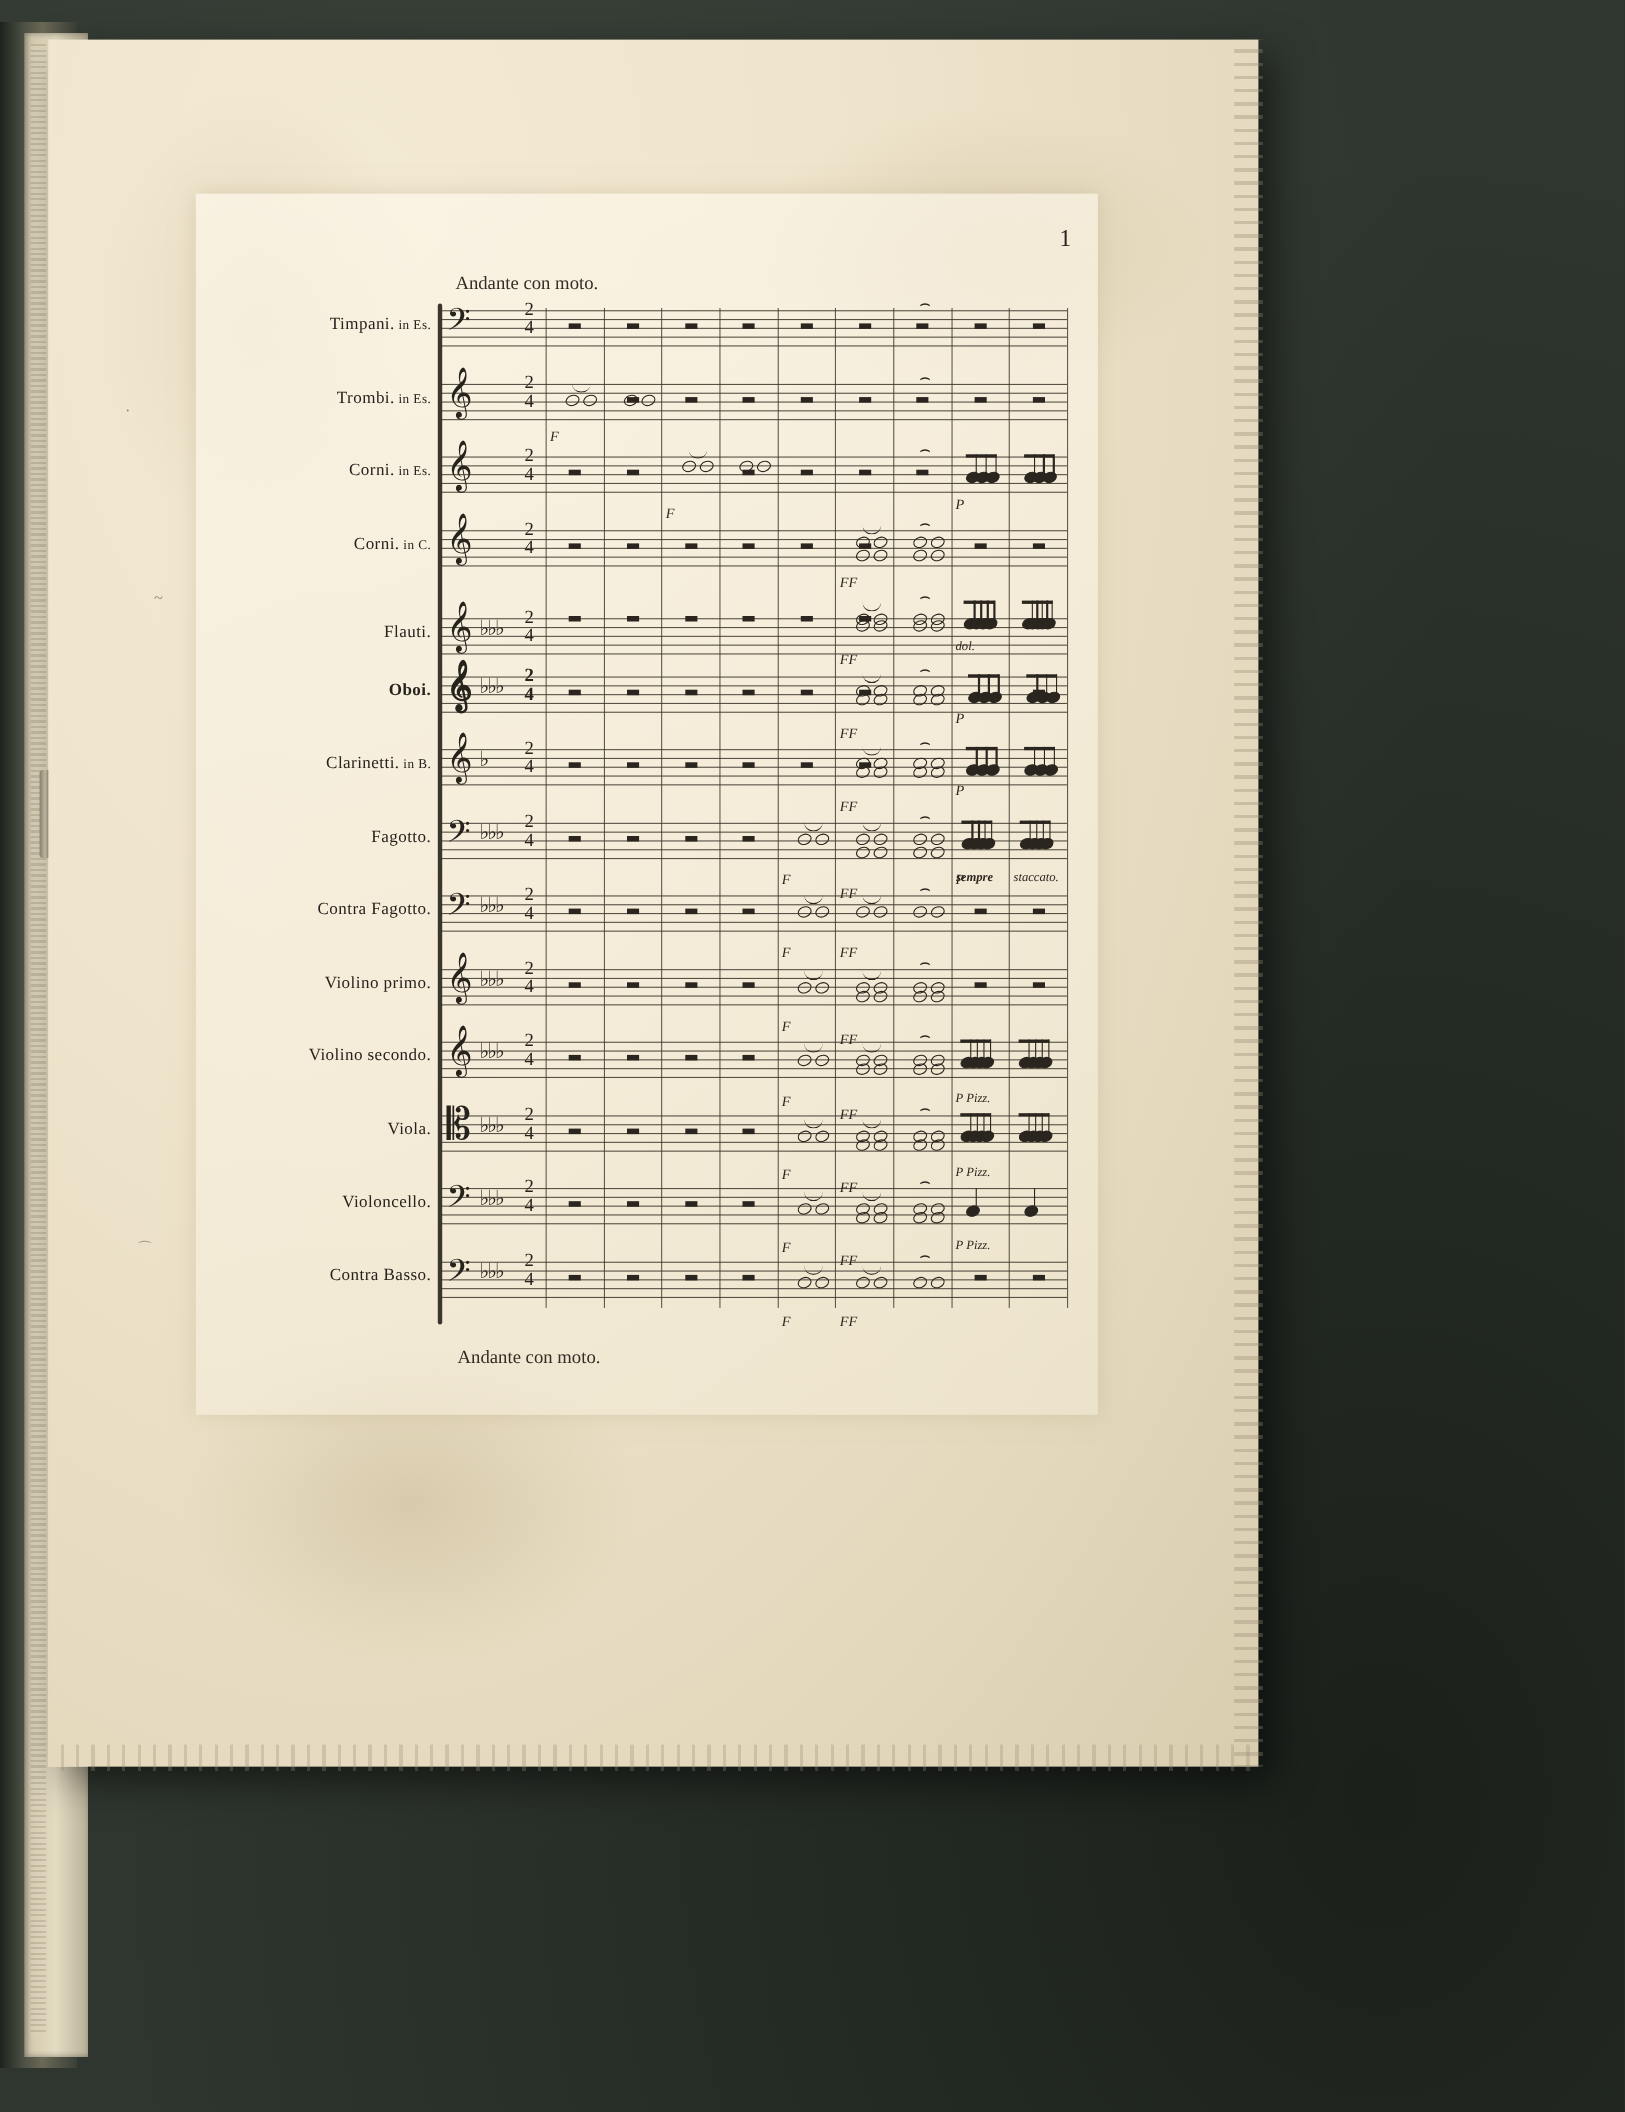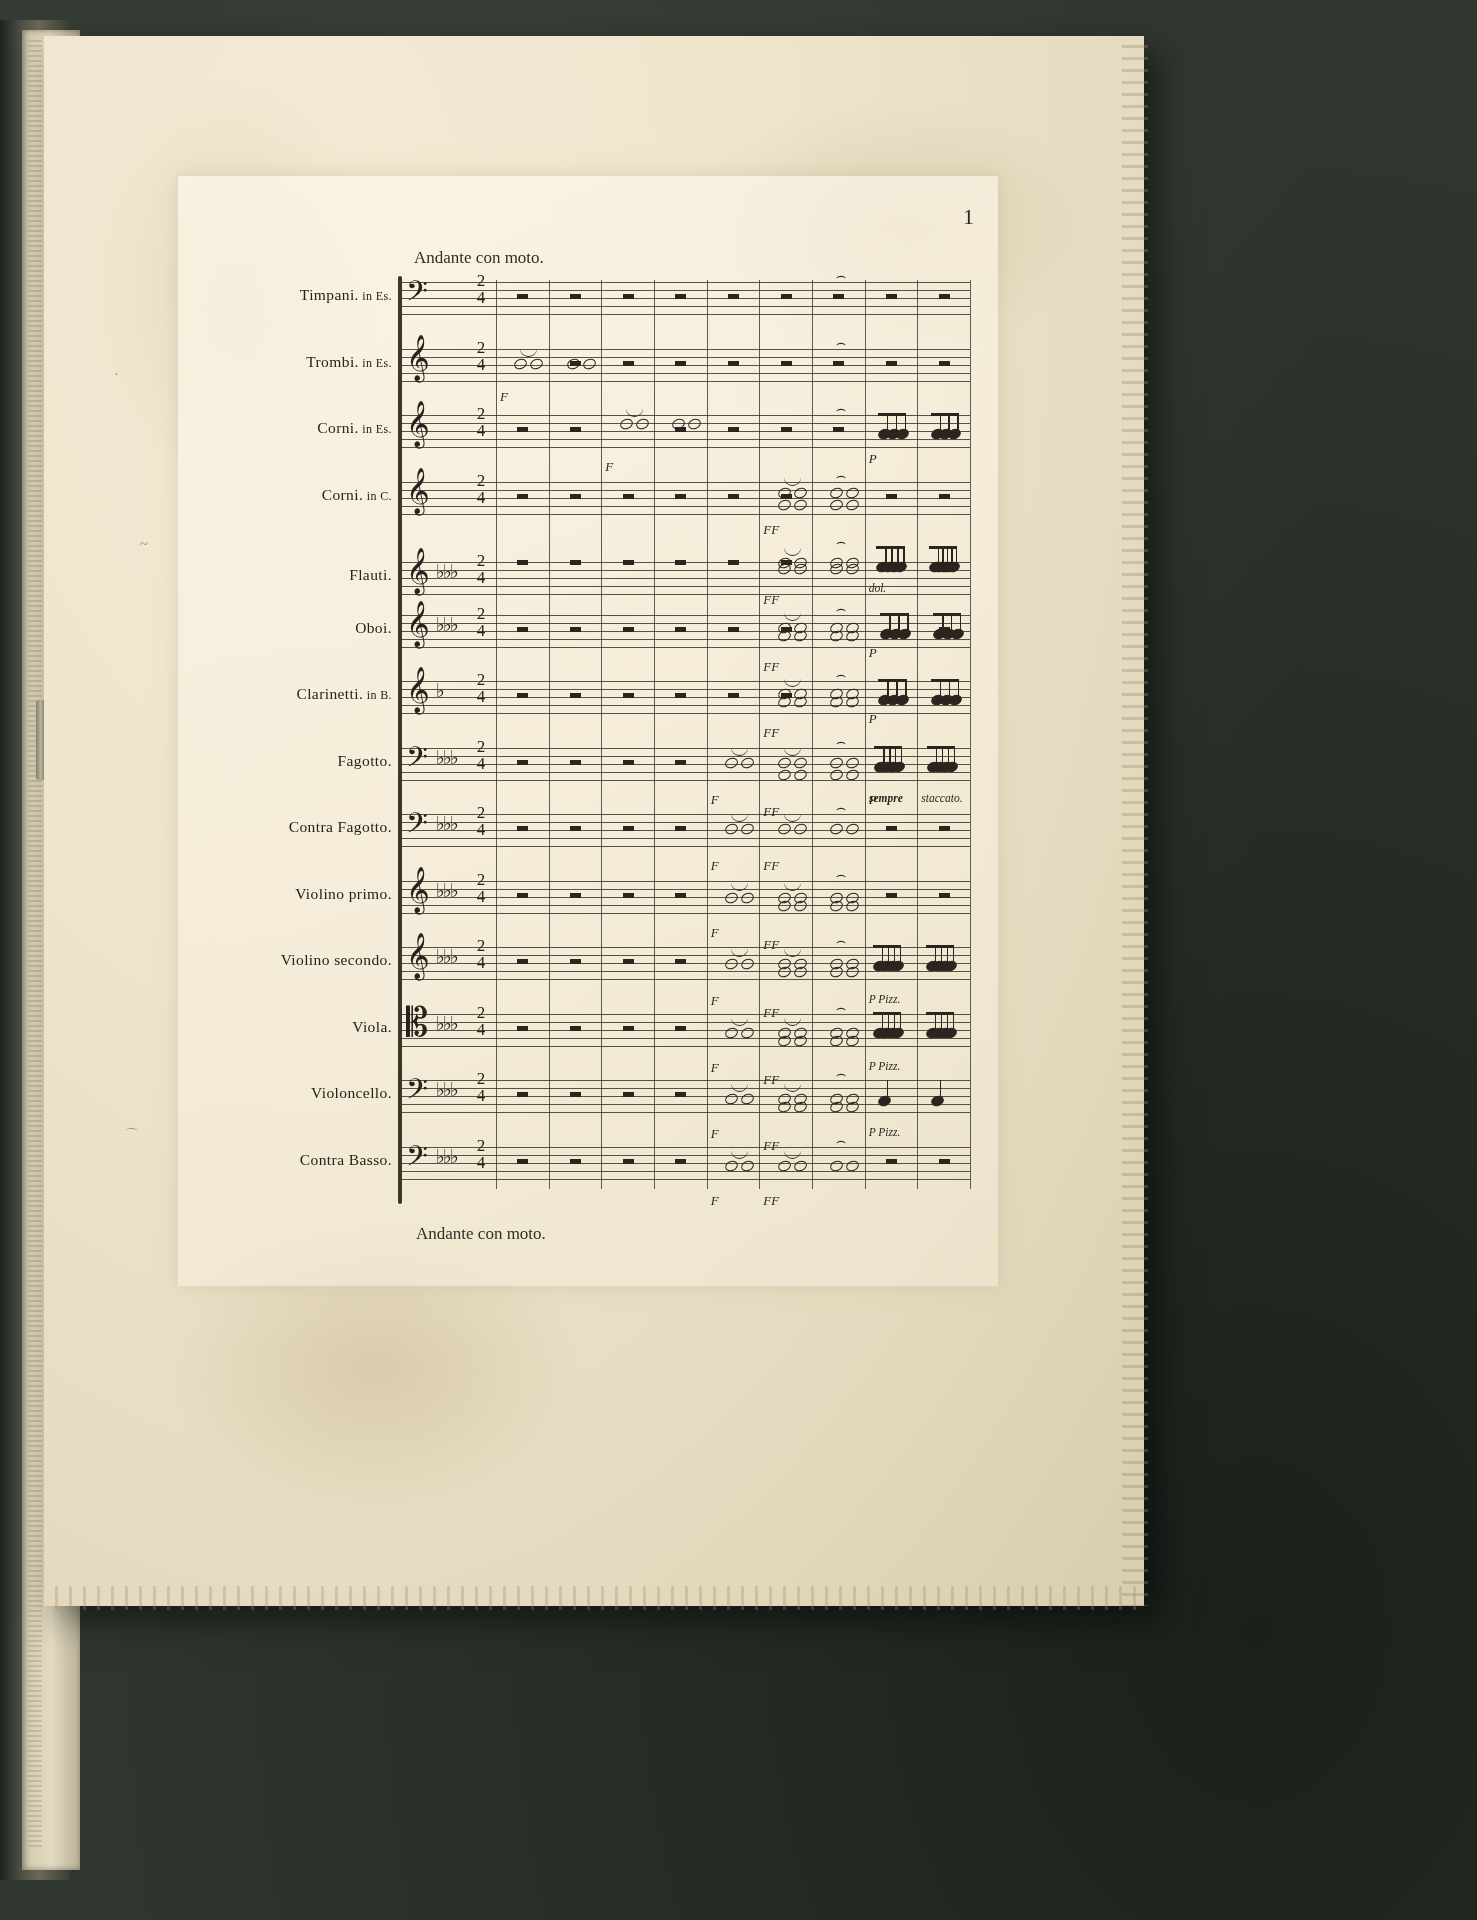--- a/index.html
+++ b/index.html
@@ -387,21 +387,21 @@
             <div class="line"></div>
             <div class="line"></div>
           </div>
           <div class="clef">𝄞</div>
           <div class="keysig">♭♭♭</div>
           <div class="meter">
             <span>2</span>
             <span>4</span>
           </div>
         </div>
-        <div class="staff-row" style="top:332.5px;">
+        <div class="staff-row" style="top:332.5px;font-weight:bold;">
           <div class="inst-label"><span>Oboi.</span></div>
           <div class="staff">
             <div class="line"></div>
             <div class="line"></div>
             <div class="line"></div>
             <div class="line"></div>
             <div class="line"></div>
           </div>
           <div class="clef">𝄞</div>
           <div class="keysig">♭♭♭</div>

